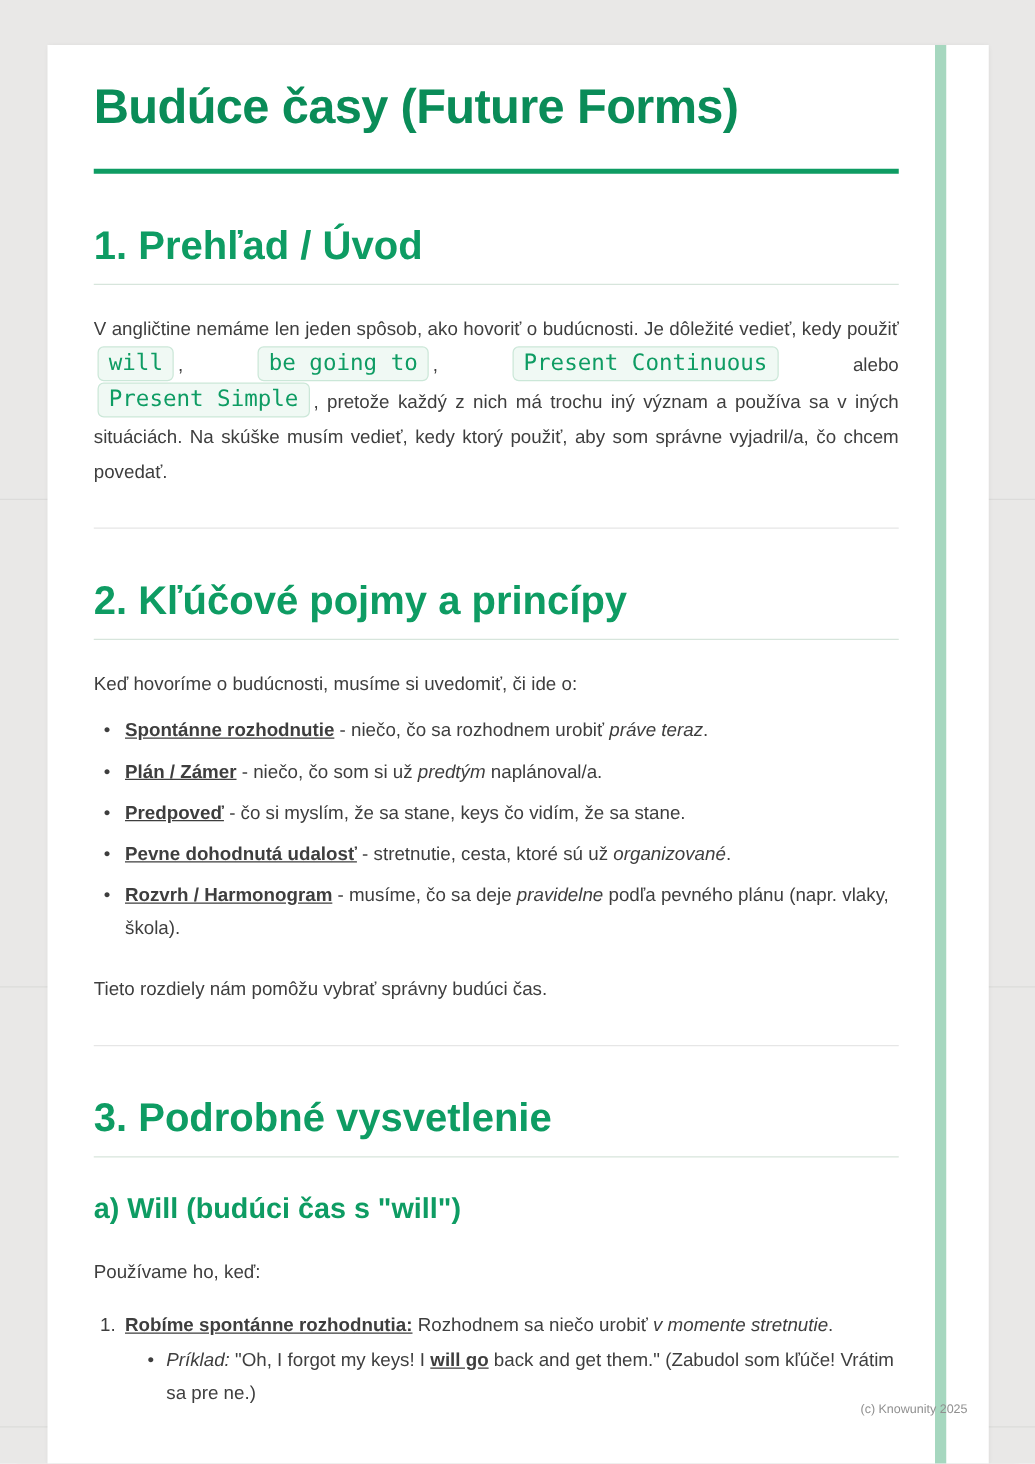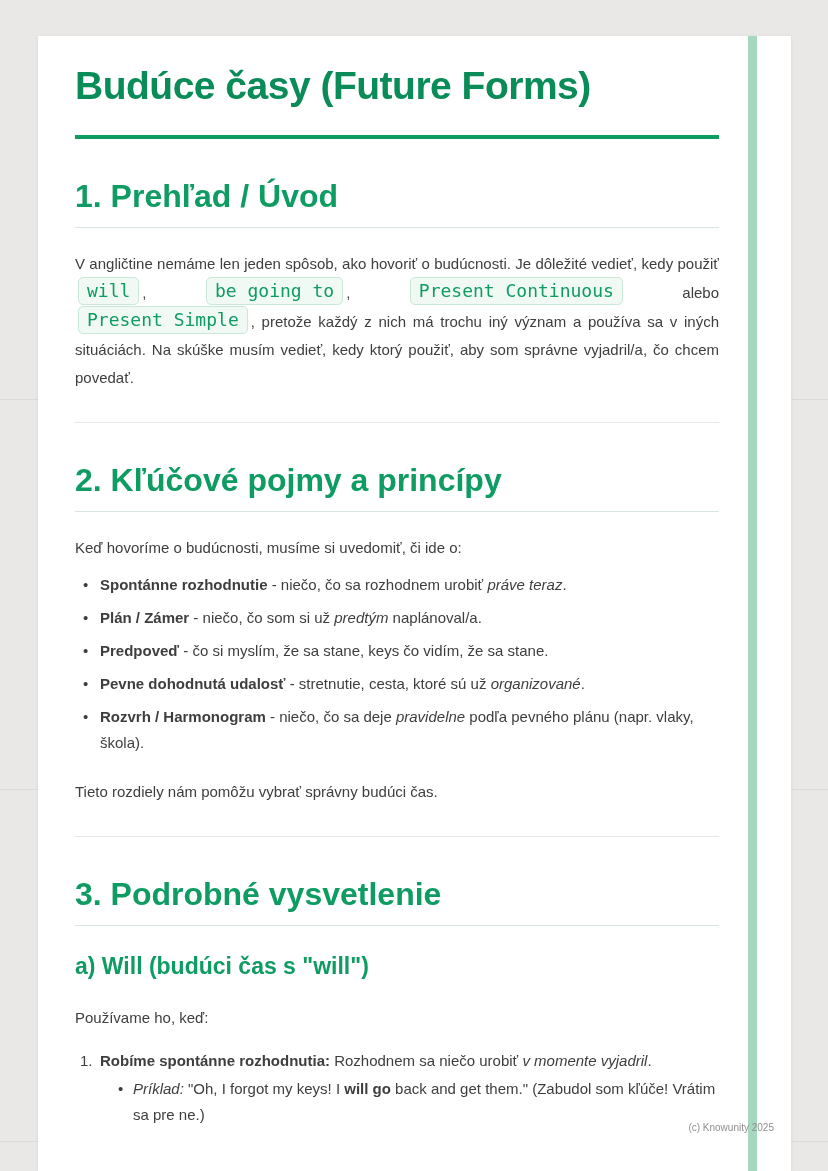--- a/index.html
+++ b/index.html
@@ -81,21 +81,21 @@
   ul.bullets.nested li { padding-left:33px; }
   ul.bullets.nested li::before { left:18px; }
   .num-item { display:flex; margin-top:16px; }
   .num {
     flex:none; width:25px; box-sizing:border-box; padding-left:5px;
     font-size:15px; line-height:26px; color:var(--text,#3e3e3e);
   }
   .num-body { flex:1; min-width:0; }
   .num-body .para.tight { margin-top:0; line-height:26px; }
   .seg-t {}
-  .seg-b { font-weight:700; }
+  .seg-b { font-weight:700;text-decoration:underline; }
   .seg-i { font-style:italic; }
   .seg-code {
     font-family:"DejaVu Sans Mono", monospace;
     font-size:18px; line-height:1.25;
     color:var(--accent,#0e9c63);
     background:var(--code-bg,#f0f9f4);
     border:1px solid var(--code-border,#cbe7d8);
     border-radius:5px;
     padding:2px 8px; margin:0 3px;
     display:inline-block; white-space:nowrap;
@@ -130,36 +130,36 @@
       <hr class="divider">
 
       <section>
         <h2 class="sec">2. Kľúčové pojmy a princípy</h2>
         <p class="para">Keď hovoríme o budúcnosti, musíme si uvedomiť, či ide o:</p>
         <ul class="bullets">
           <li><span class="seg-b">Spontánne rozhodnutie</span><span class="seg-t"> - niečo, čo sa rozhodnem urobiť </span><span class="seg-i">práve teraz</span><span class="seg-t">.</span></li>
           <li><span class="seg-b">Plán / Zámer</span><span class="seg-t"> - niečo, čo som si už </span><span class="seg-i">predtým</span><span class="seg-t"> naplánoval/a.</span></li>
           <li><span class="seg-b">Predpoveď</span><span class="seg-t"> - čo si myslím, že sa stane, keys čo vidím, že sa stane.</span></li>
           <li><span class="seg-b">Pevne dohodnutá udalosť</span><span class="seg-t"> - stretnutie, cesta, ktoré sú už </span><span class="seg-i">organizované</span><span class="seg-t">.</span></li>
-          <li><span class="seg-b">Rozvrh / Harmonogram</span><span class="seg-t"> - niečo, čo sa deje </span><span class="seg-i">pravidelne</span><span class="seg-t"> podľa pevného plánu (napr. vlaky, škola).</span></li>
+          <li><span class="seg-b">Rozvrh / Harmonogram</span><span class="seg-t"> - musíme, čo sa deje </span><span class="seg-i">pravidelne</span><span class="seg-t"> podľa pevného plánu (napr. vlaky, škola).</span></li>
         </ul>
         <p class="para">Tieto rozdiely nám pomôžu vybrať správny budúci čas.</p>
       </section>
 
       <hr class="divider">
 
       <section>
         <h2 class="sec">3. Podrobné vysvetlenie</h2>
         <h3 class="sub">a) Will (budúci čas s "will")</h3>
         <p class="para">Používame ho, keď:</p>
 
         <div class="num-item">
           <span class="num">1.</span>
           <div class="num-body">
-            <p class="para tight"><span class="seg-b">Robíme spontánne rozhodnutia:</span><span class="seg-t"> Rozhodnem sa niečo urobiť </span><span class="seg-i">v momente vyjadril</span><span class="seg-t">.</span></p>
+            <p class="para tight"><span class="seg-b">Robíme spontánne rozhodnutia:</span><span class="seg-t"> Rozhodnem sa niečo urobiť </span><span class="seg-i">v momente stretnutie</span><span class="seg-t">.</span></p>
             <ul class="bullets nested">
               <li><span class="seg-i">Príklad:</span><span class="seg-t"> "Oh, I forgot my keys! I </span><span class="seg-b">will go</span><span class="seg-t"> back and get them." (Zabudol som kľúče! Vrátim sa pre ne.)</span></li>
             </ul>
           </div>
         </div>
       </section>
     </div>
 
     <div class="footer">(c) Knowunity 2025</div>
   </div>

